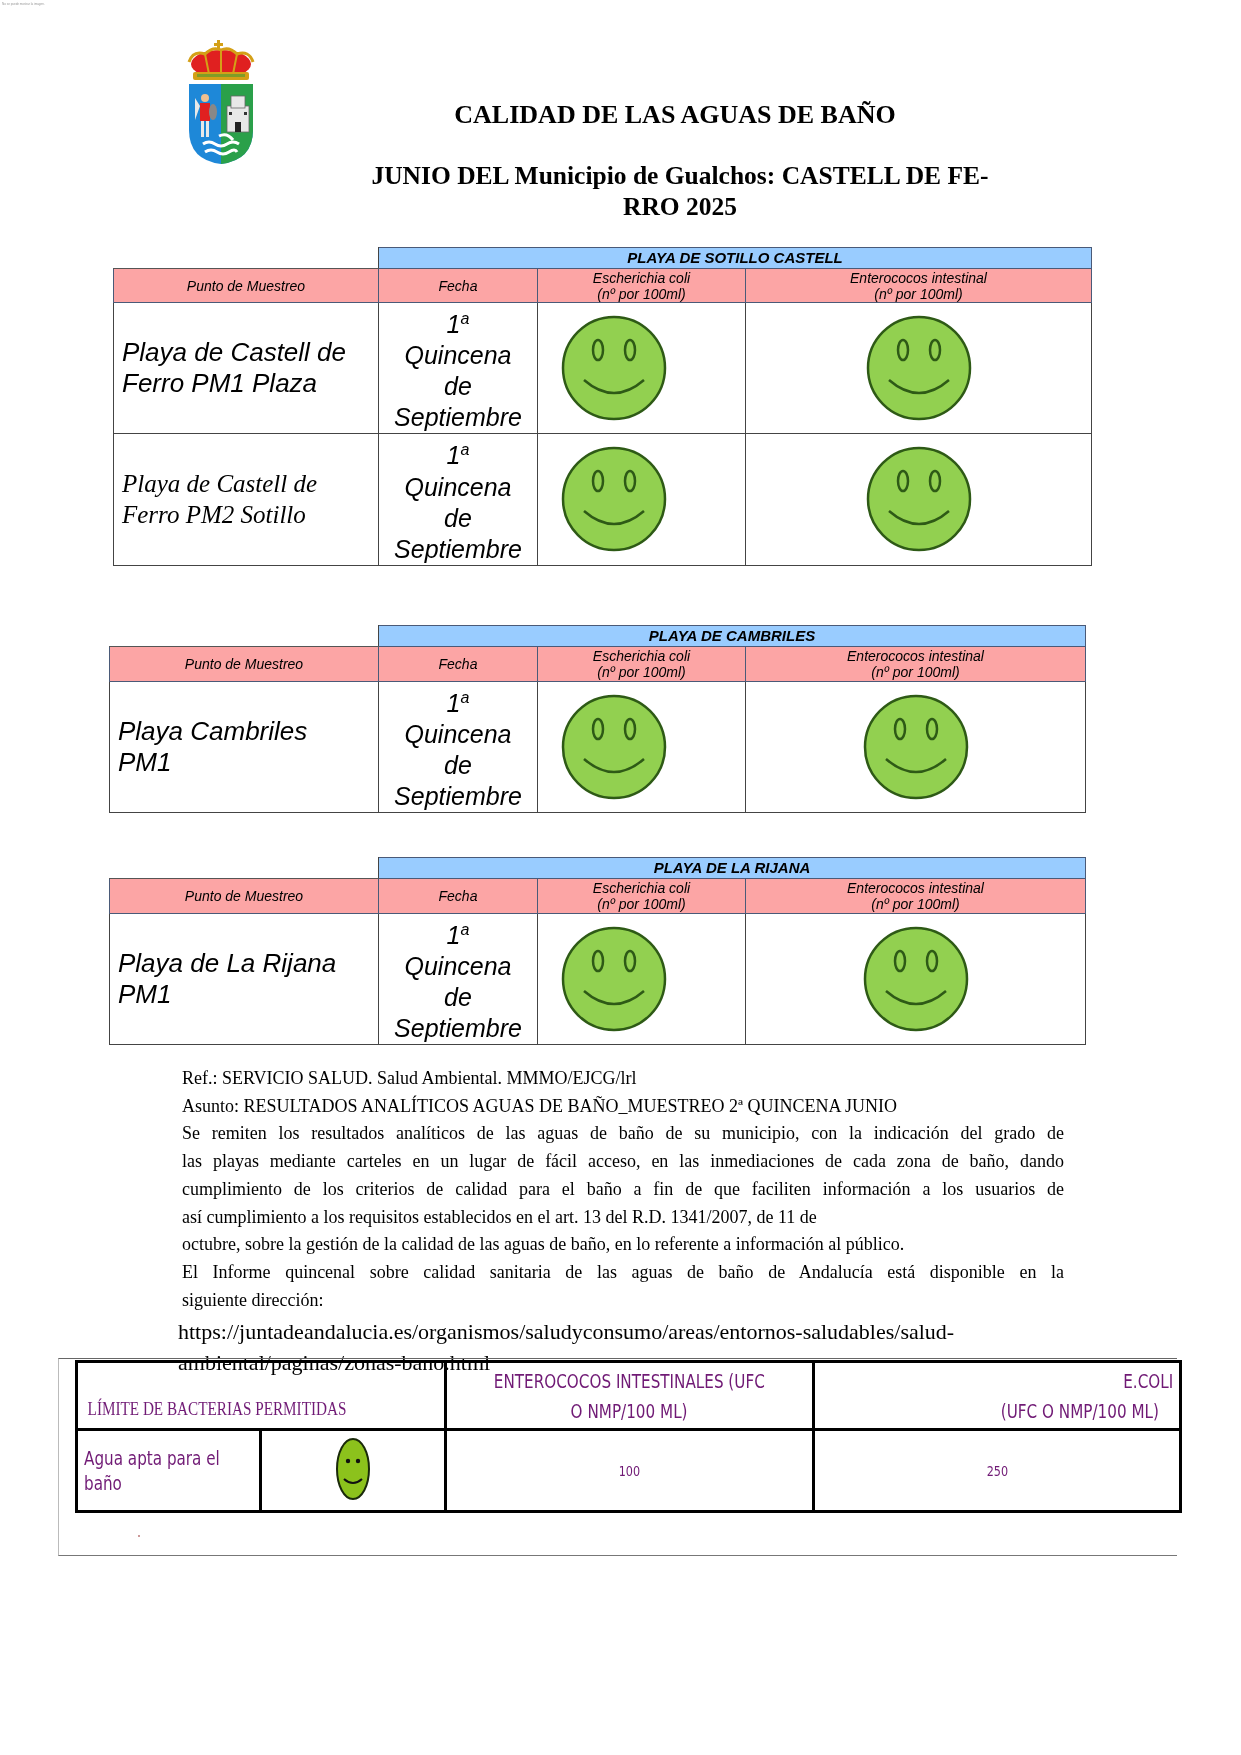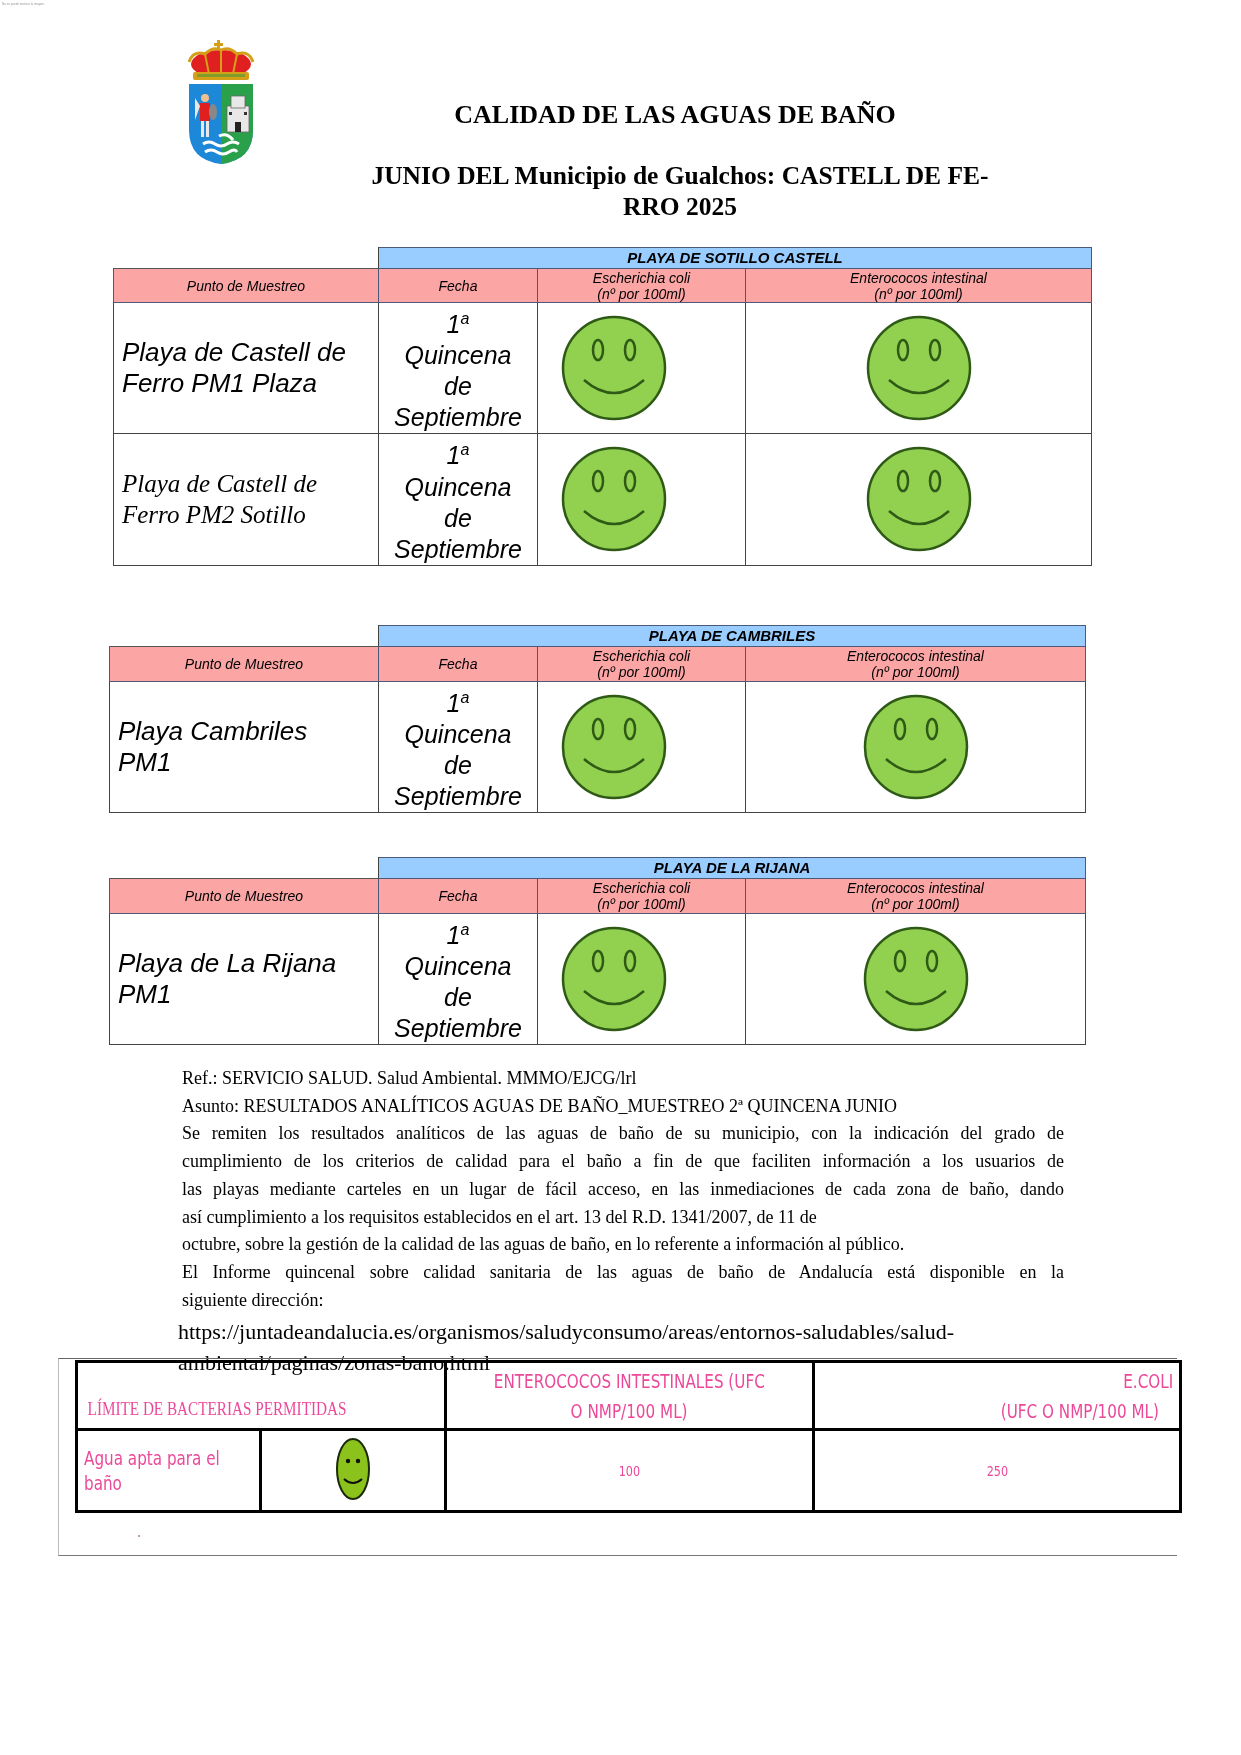--- a/index.html
+++ b/index.html
@@ -24,21 +24,21 @@
     .face-wrap.center { justify-content: center; }
     .fecha sup { font-size: 16px; }
 
     .paragraph { left: 178px; top: 1063px; width: 890px; font-family: "Liberation Serif", serif; font-size: 18px; line-height: 23.7px; }
     .paragraph p { margin: 4px; }
     .paragraph .just { text-align: justify; text-align-last: justify; }
     .paragraph .url { font-size: 22px; line-height: 31px; margin-top: 2px; }
 
     .limit-frame { left: 58px; top: 1358px; width: 1118px; height: 196px; border-top: 1.5px solid #666; border-left: 1.5px solid #bbb; border-bottom: 1.5px solid #777; }
     table.limits { position: absolute; left: 75px; top: 1360px; border-collapse: collapse; table-layout: fixed; }
-    table.limits td { border: 3px solid #000; padding: 0; font-family: "DejaVu Sans", sans-serif; color: #ec4899; }
+    table.limits td { border: 3px solid #000; padding: 0; font-family: "DejaVu Sans", sans-serif; color: #701a75; }
     table.limits .hl { font-size: 19px; vertical-align: bottom; padding-bottom: 8px; white-space: nowrap; font-family: Liberation Serif, serif; }
     table.limits .val { font-size: 14px; text-align: center; vertical-align: middle; }
     table.limits .lbl { font-size: 19px; line-height: 25px; vertical-align: middle; padding-left: 6px; }
     .cond { display: inline-block; transform: scaleX(0.8); transform-origin: left center; }
     .condc { display: inline-block; transform: scaleX(0.8); transform-origin: center center; }
     .dot { left: 138px; top: 1535px; width: 2px; height: 2px; background: #c99; }
   </style>
 </head>
 <body>
 
@@ -289,22 +289,22 @@
 </div>
         </td>
   </tr>
 </tbody>
   </table>
 
 <div class="abs paragraph">
   <p>Ref.: SERVICIO SALUD. Salud Ambiental. MMMO/EJCG/lrl</p>
   <p>Asunto: RESULTADOS ANALÍTICOS AGUAS DE BAÑO_MUESTREO 2ª QUINCENA JUNIO</p>
   <p class="just">Se remiten los resultados analíticos de las aguas de baño de su municipio, con la indicación del grado de</p>
+  <p class="just">las playas mediante carteles en un lugar de fácil acceso, en las inmediaciones de cada zona de baño, dando</p>
   <p class="just">cumplimiento de los criterios de calidad para el baño a fin de que faciliten información a los usuarios de</p>
-  <p class="just">las playas mediante carteles en un lugar de fácil acceso, en las inmediaciones de cada zona de baño, dando</p>
   <p>así cumplimiento a los requisitos establecidos en el art. 13 del R.D. 1341/2007, de 11 de</p>
   <p>octubre, sobre la gestión de la calidad de las aguas de baño, en lo referente a información al público.</p>
   <p class="just">El Informe quincenal sobre calidad sanitaria de las aguas de baño de Andalucía está disponible en la</p>
   <p>siguiente dirección:</p>
   <div class="url">
     <div>https://juntadeandalucia.es/organismos/saludyconsumo/areas/entornos-saludables/salud-</div>
     <div>ambiental/paginas/zonas-bano.html</div>
   </div>
 </div>
 

